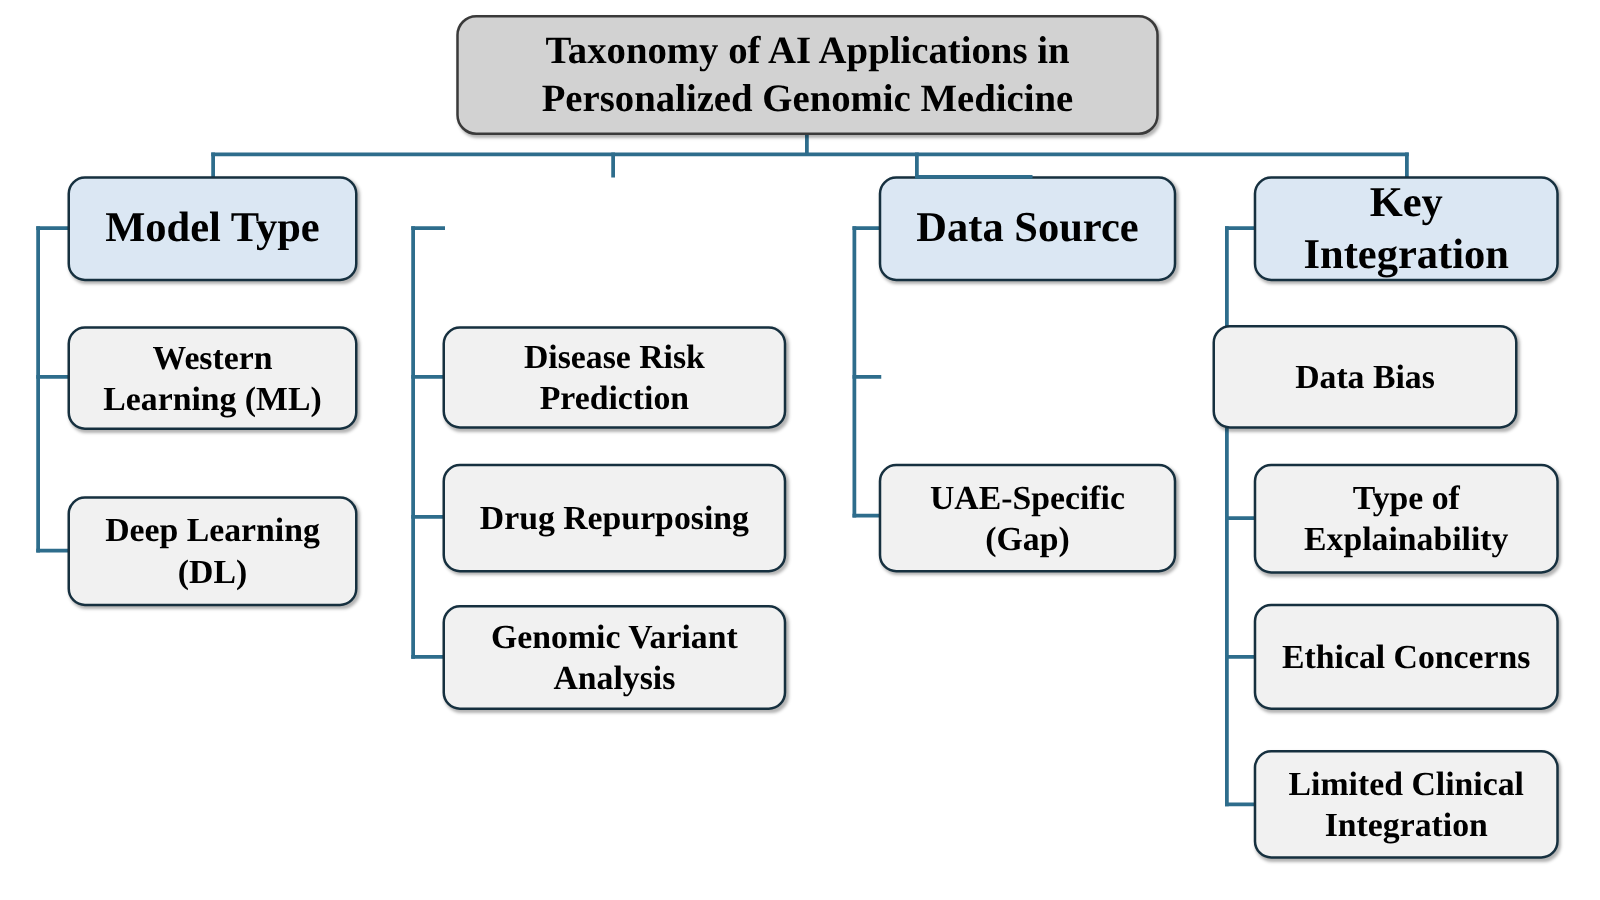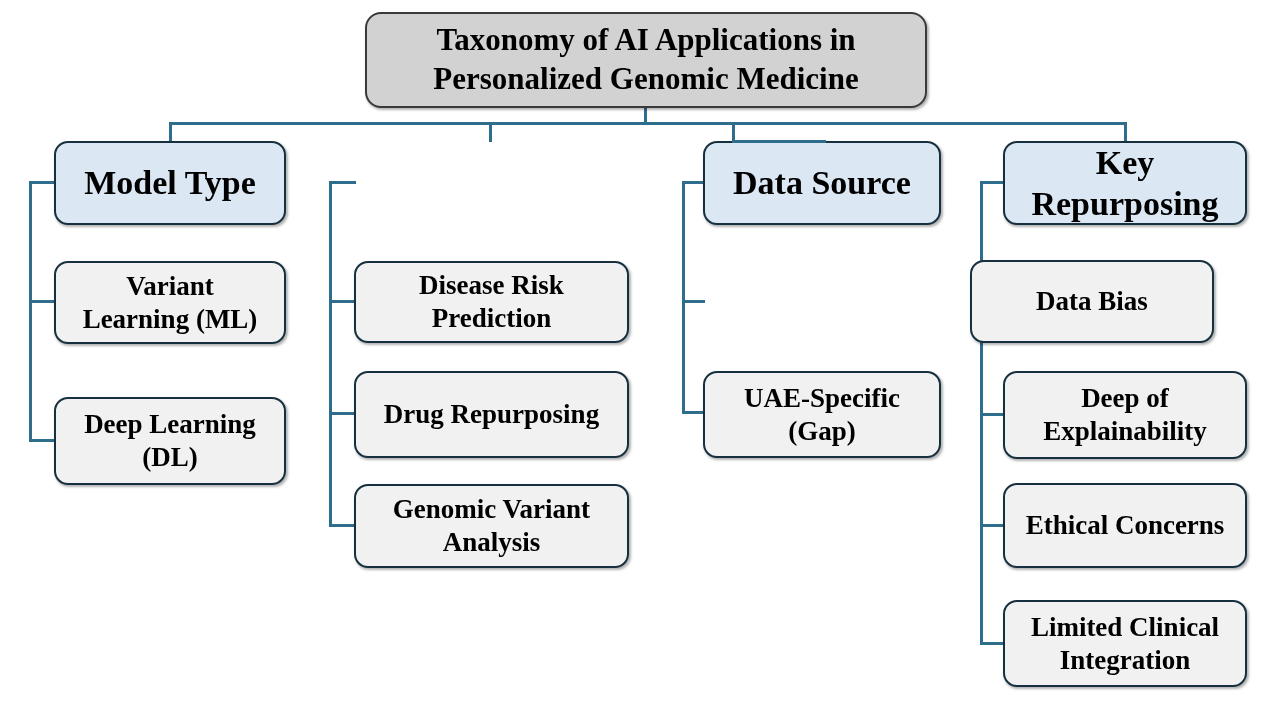--- a/index.html
+++ b/index.html
@@ -91,21 +91,21 @@
   <div class="hline" style="left:980px;top:642px;width:25px;height:3px"></div>
 
   <div class="node title-node" style="left:365px;top:12px;width:562px;height:96px">
     <span>Taxonomy of AI Applications in Personalized Genomic Medicine</span>
   </div>
 
   <div class="node header-node" style="left:54px;top:141px;width:232px;height:84px">
     <span>Model Type</span>
   </div>
   <div class="node child-node" style="left:54px;top:261px;width:232px;height:83px">
-    <span>Variant Learning (ML)</span>
+    <span>Western Learning (ML)</span>
   </div>
   <div class="node child-node" style="left:54px;top:397px;width:232px;height:88px">
     <span>Deep Learning (DL)</span>
   </div>
 
   <div class="node child-node" style="left:354px;top:261px;width:275px;height:82px">
     <span>Disease Risk Prediction</span>
   </div>
   <div class="node child-node" style="left:354px;top:371px;width:275px;height:87px">
     <span>Drug Repurposing</span>
@@ -115,27 +115,27 @@
   </div>
 
   <div class="node child-node" style="left:354px;top:484px;width:275px;height:84px">
     <span>Genomic Variant Analysis</span>
   </div>
   <div class="node child-node" style="left:703px;top:371px;width:238px;height:87px">
     <span>UAE-Specific (Gap)</span>
   </div>
 
   <div class="node header-node" style="left:1003px;top:141px;width:244px;height:84px">
-    <span>Key Repurposing</span>
+    <span>Key Integration</span>
   </div>
   <div class="node child-node" style="left:970px;top:260px;width:244px;height:83px">
     <span>Data Bias</span>
   </div>
   <div class="node child-node" style="left:1003px;top:371px;width:244px;height:88px">
-    <span>Deep of Explainability</span>
+    <span>Type of Explainability</span>
   </div>
   <div class="node child-node" style="left:1003px;top:483px;width:244px;height:85px">
     <span>Ethical Concerns</span>
   </div>
   <div class="node child-node" style="left:1003px;top:600px;width:244px;height:87px">
     <span>Limited Clinical Integration</span>
   </div>
 
 </div>
 

